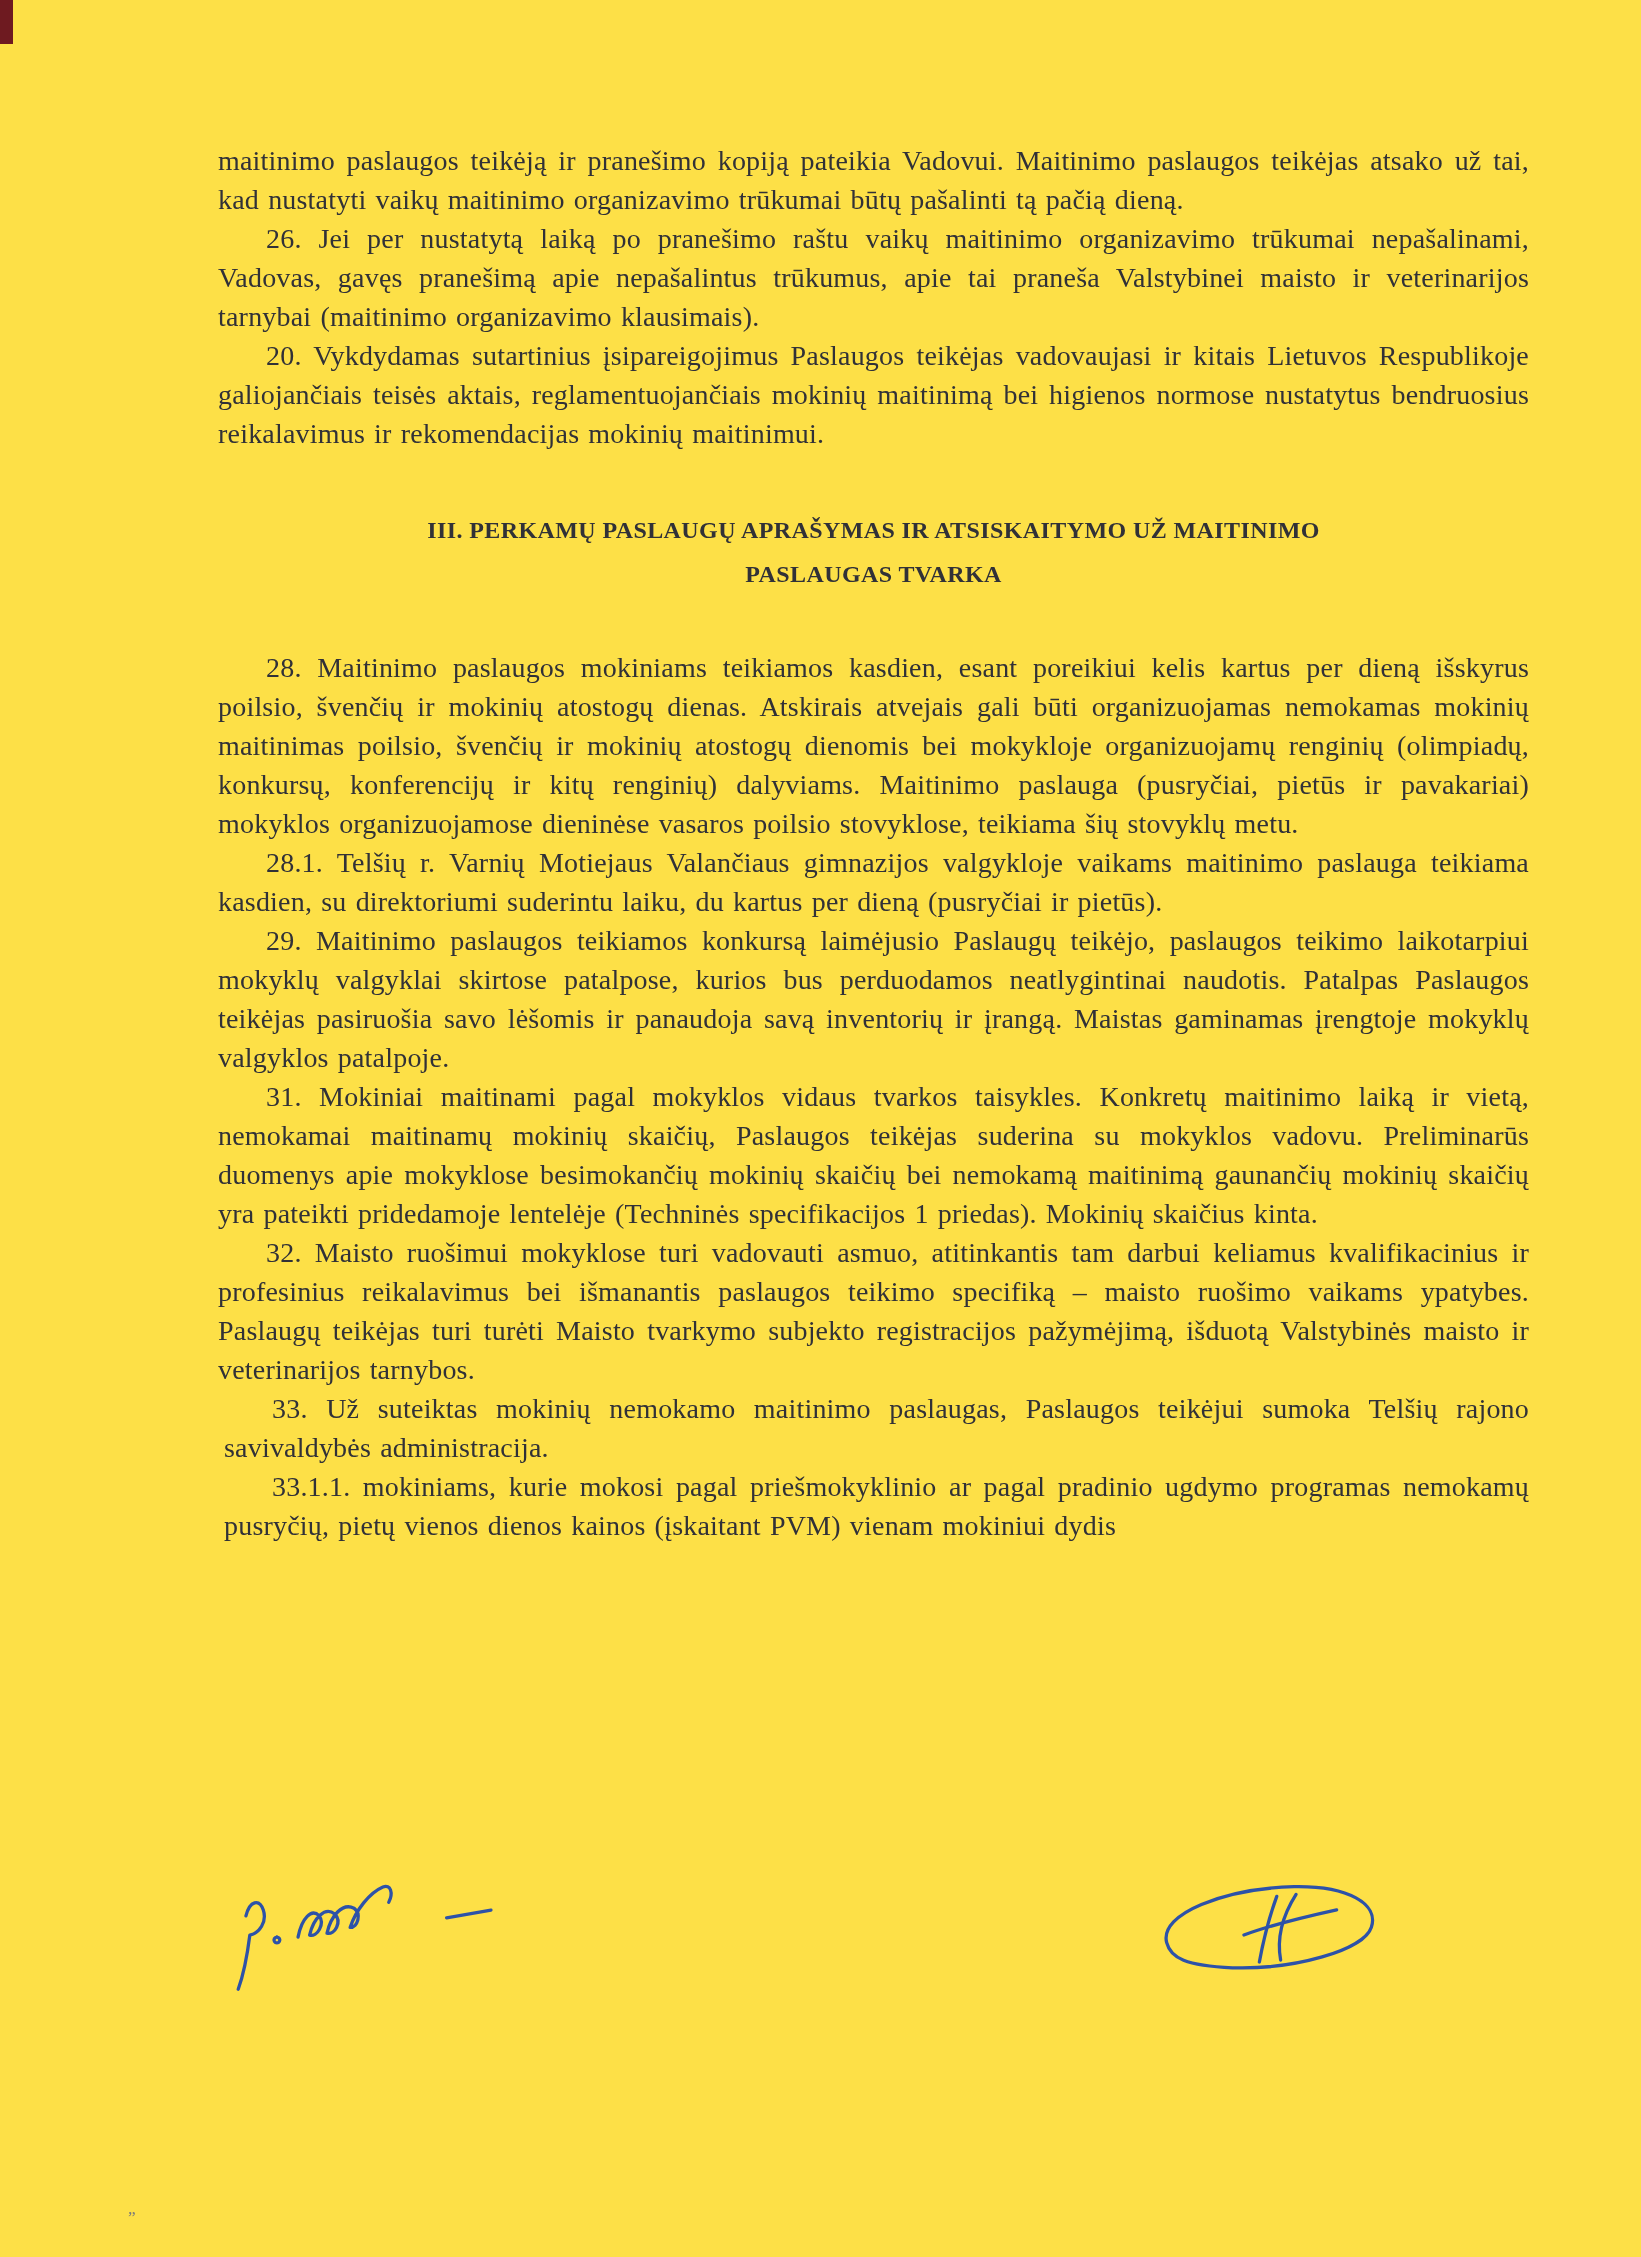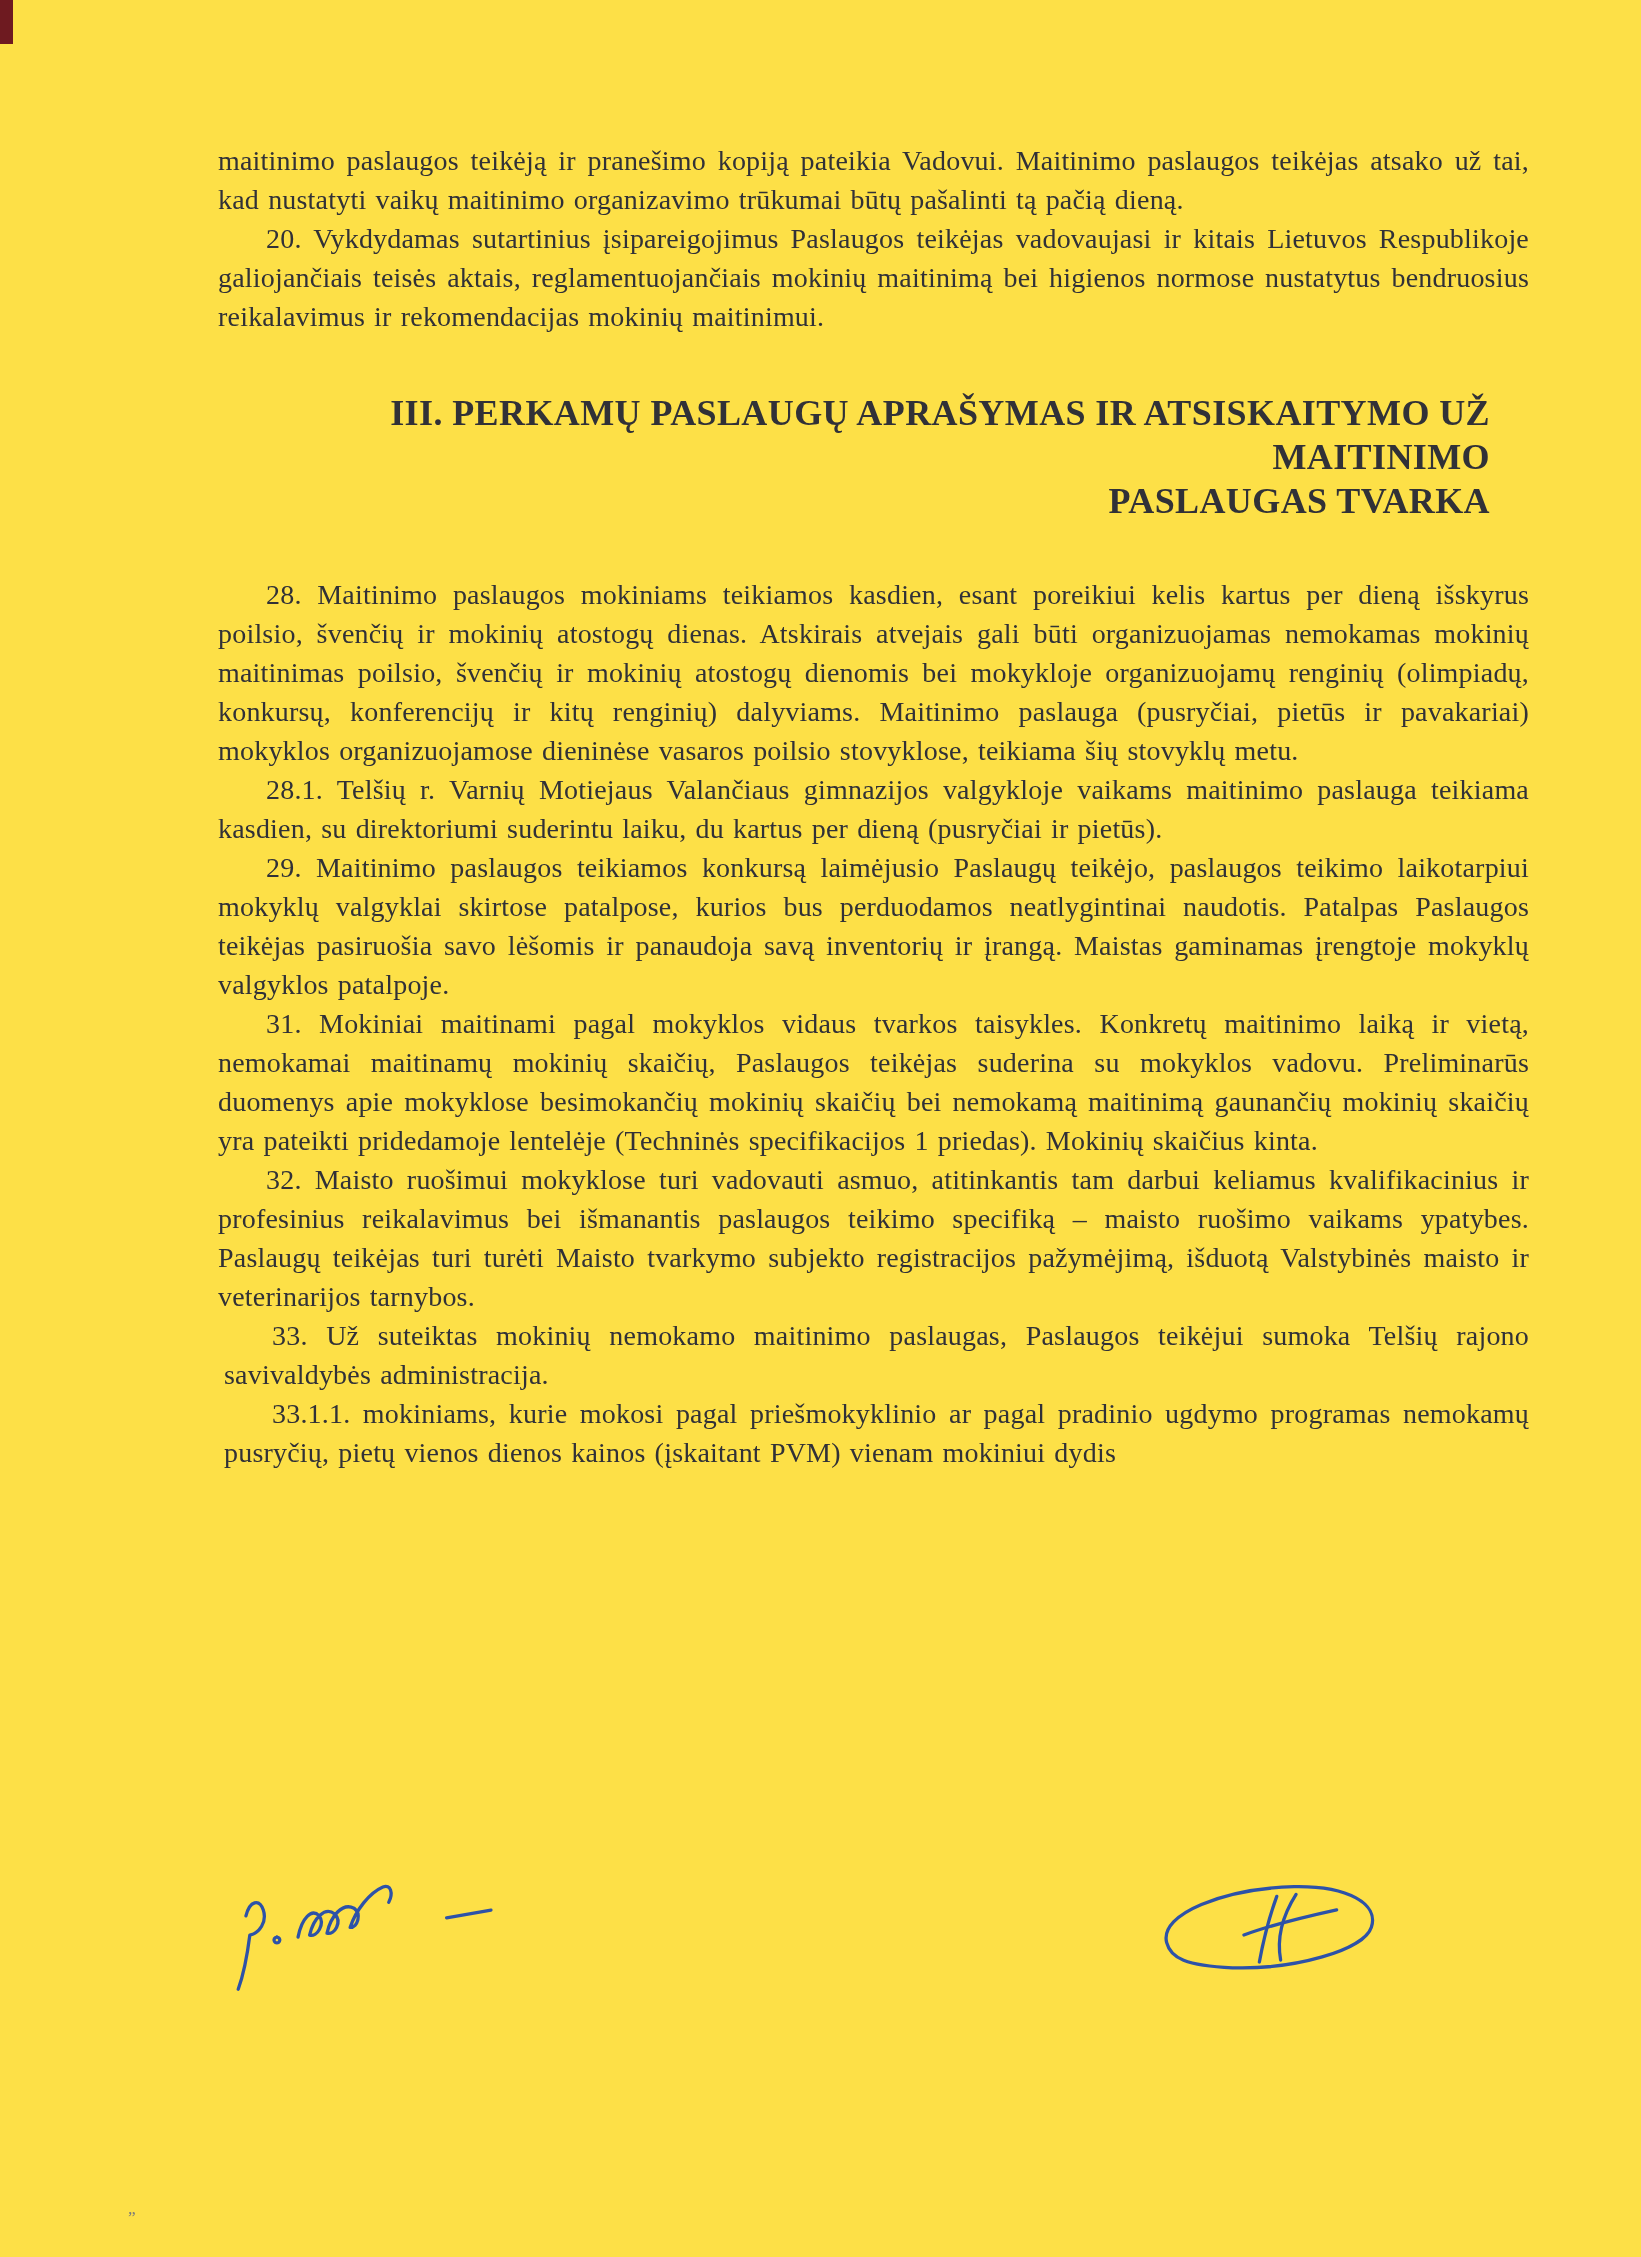--- a/index.html
+++ b/index.html
@@ -36,23 +36,23 @@
     line-height: 39px;
     text-align: justify;
     letter-spacing: 0.2px;
     word-spacing: 1.9px;
   }
   .para.indent { text-indent: 48px; }
   .para.bold   { font-weight: 400; margin-left: 6px; }
 
   .heading {
     margin: 55px 39px 52px;
-    text-align: right;
+    text-align: center;
     font-weight: 700;
-    font-size: 36px;
+    font-size: 24px;
     line-height: 44px;
     letter-spacing: 0.4px;
   }
   .heading .hline { display: block; }
 
   .sig { position: absolute; }
   .sig svg path, .sig svg circle {
     fill: none;
     stroke: #2d52a8;
     stroke-width: 3.4;
@@ -70,20 +70,21 @@
 </head>
 <body>
 
 <div class="page">
 
   <div class="corner-strip"></div>
 
   <div class="content">
 
     <p class="para">maitinimo paslaugos teikėją ir pranešimo kopiją pateikia Vadovui. Maitinimo paslaugos teikėjas atsako už tai, kad nustatyti vaikų maitinimo organizavimo trūkumai būtų pašalinti tą pačią dieną.</p>
+    <p class="para indent">26. Jei per nustatytą laiką po pranešimo raštu vaikų maitinimo organizavimo trūkumai nepašalinami, Vadovas, gavęs pranešimą apie nepašalintus trūkumus, apie tai praneša Valstybinei maisto ir veterinarijos tarnybai (maitinimo organizavimo klausimais).</p>
     <p class="para indent">20. Vykdydamas sutartinius įsipareigojimus Paslaugos teikėjas vadovaujasi ir kitais Lietuvos Respublikoje galiojančiais teisės aktais, reglamentuojančiais mokinių maitinimą bei higienos normose nustatytus bendruosius reikalavimus ir rekomendacijas mokinių maitinimui.</p>
 
     <div class="heading">
       <span class="hline">III. PERKAMŲ PASLAUGŲ APRAŠYMAS IR ATSISKAITYMO UŽ MAITINIMO</span>
       <span class="hline">PASLAUGAS TVARKA</span>
     </div>
 
     <p class="para indent">28. Maitinimo paslaugos mokiniams teikiamos kasdien, esant poreikiui kelis kartus per dieną išskyrus poilsio, švenčių ir mokinių atostogų dienas. Atskirais atvejais gali būti organizuojamas nemokamas mokinių maitinimas poilsio, švenčių ir mokinių atostogų dienomis bei mokykloje organizuojamų renginių (olimpiadų, konkursų, konferencijų ir kitų renginių) dalyviams. Maitinimo paslauga (pusryčiai, pietūs ir pavakariai) mokyklos organizuojamose dieninėse vasaros poilsio stovyklose, teikiama šių stovyklų metu.</p>
     <p class="para indent">28.1. Telšių r. Varnių Motiejaus Valančiaus gimnazijos valgykloje vaikams maitinimo paslauga teikiama kasdien, su direktoriumi suderintu laiku, du kartus per dieną (pusryčiai ir pietūs).</p>
     <p class="para indent">29. Maitinimo paslaugos teikiamos konkursą laimėjusio Paslaugų teikėjo, paslaugos teikimo laikotarpiui mokyklų valgyklai skirtose patalpose, kurios bus perduodamos neatlygintinai naudotis. Patalpas Paslaugos teikėjas pasiruošia savo lėšomis ir panaudoja savą inventorių ir įrangą. Maistas gaminamas įrengtoje mokyklų valgyklos patalpoje.</p>

